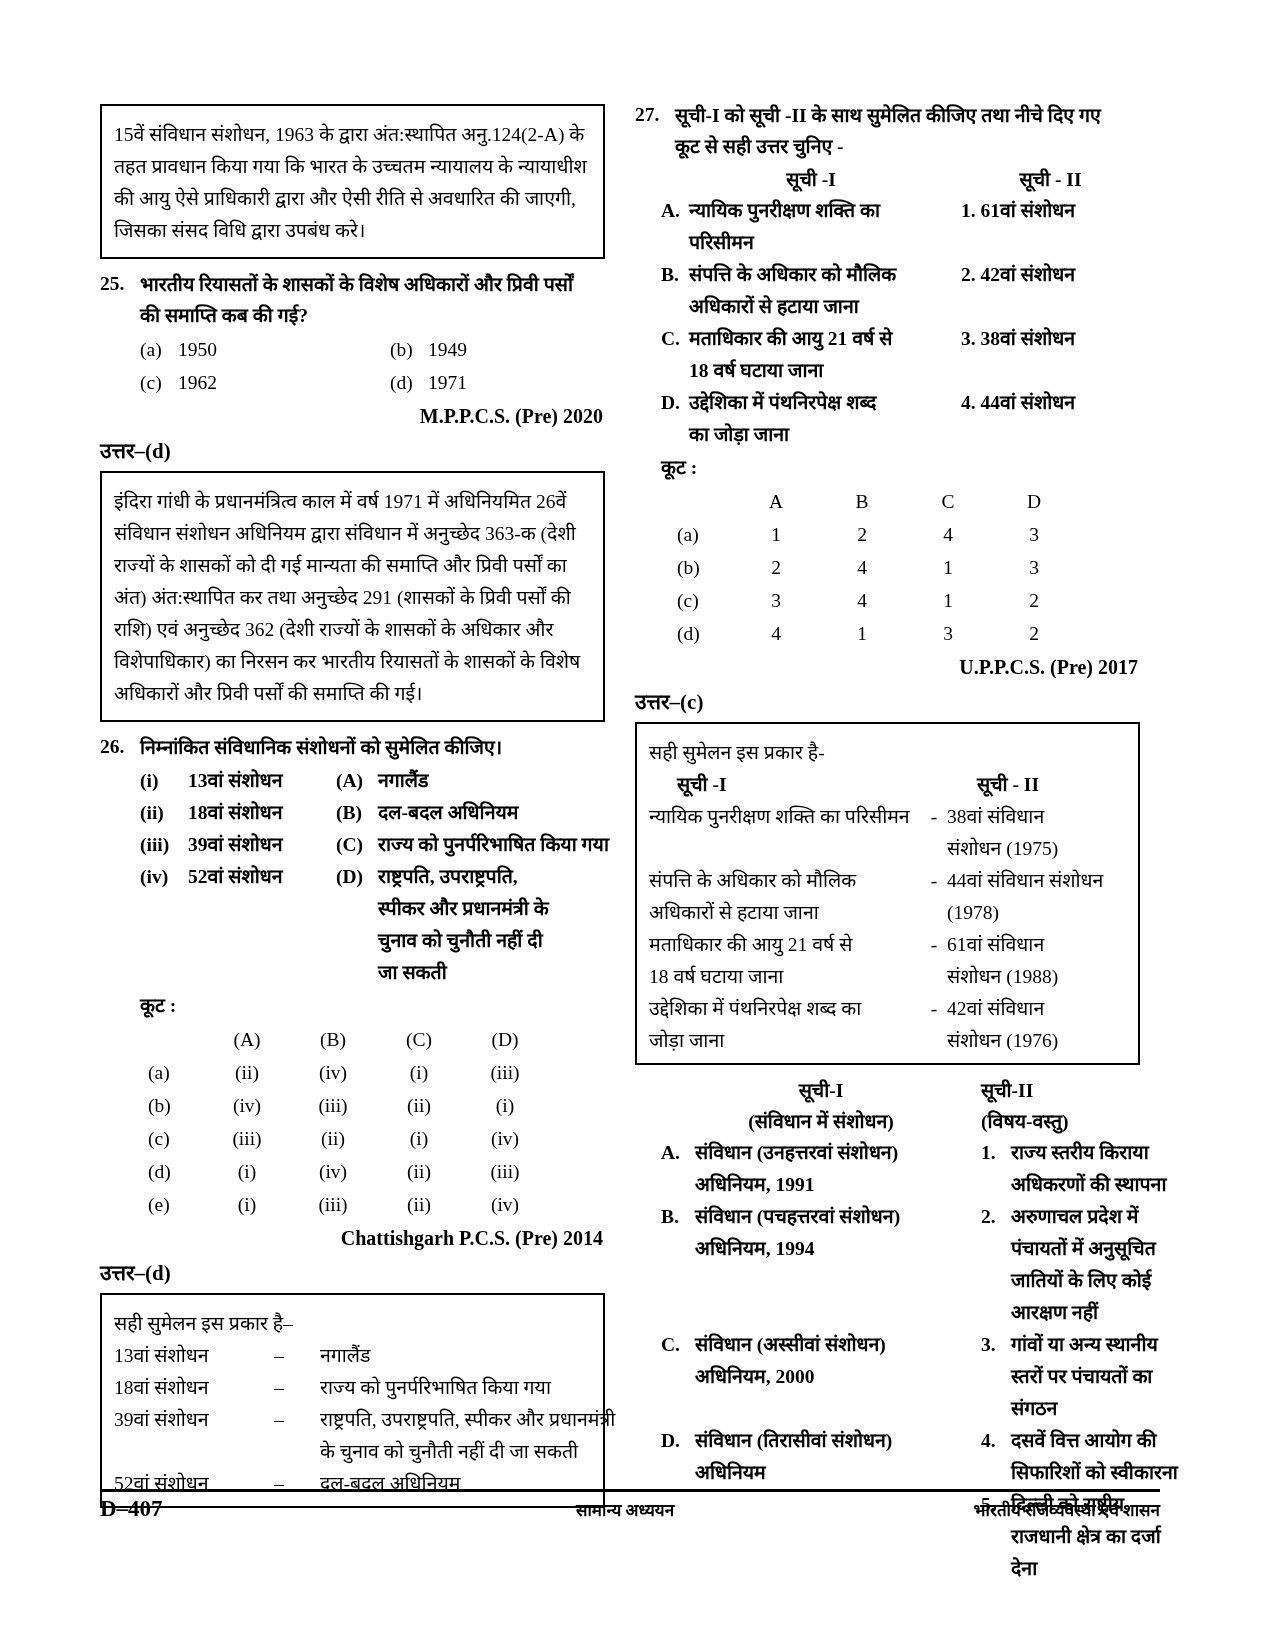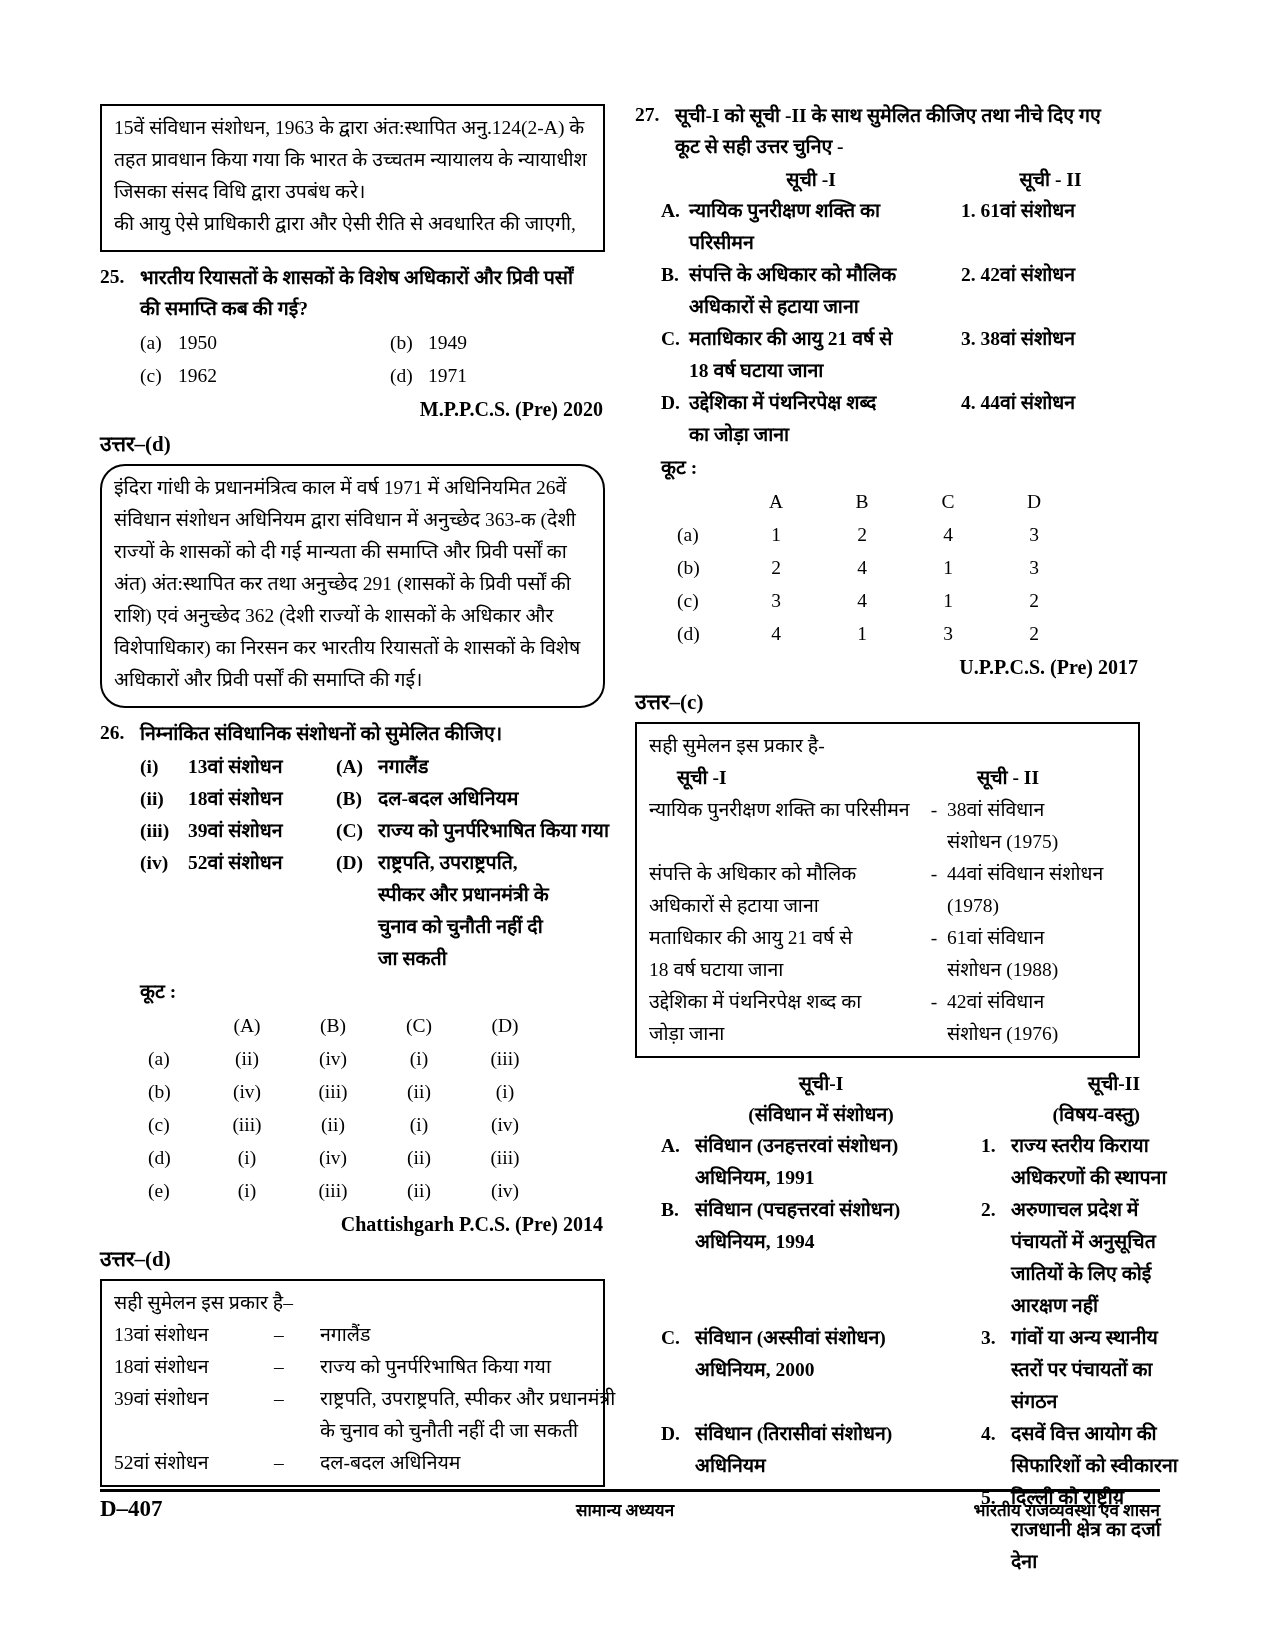--- a/index.html
+++ b/index.html
@@ -37,21 +37,21 @@
   .devline {
     font-family: "Liberation Serif", "DejaVu Serif", serif;
     font-size: 19.5px;
     line-height: 31px;
     white-space: nowrap;
   }
 
   
   .exbox {
     border: 2px solid #000;
-    padding: 6px 10px 10px 12px;
+    padding: 13px 10px 10px 12px;
     margin: 4px 0 10px 8px;
     box-sizing: border-box;
   }
   .exbox .devline { line-height: 32px; }
 
   
   .q {
     margin: 10px 0 2px 0;
     display: flex;
     align-items: flex-start;
@@ -167,21 +167,21 @@
   }
 
   
   .twolist28 { margin-left: 26px; }
   .t28-head { display: flex; line-height: 31px; }
   .t28-head .h1 {
     width: 320px; flex: 0 0 320px; text-align: center;
     font-weight: bold; font-size: 19.5px;
   }
   .t28-head .h2 {
-    flex: 1 1 auto; text-align: right;
+    flex: 1 1 auto; text-align: left;
     font-weight: bold; font-size: 19.5px;
   }
   .t28-row { display: flex; line-height: 32px; }
   .t28-a {
     width: 320px; flex: 0 0 320px; display: flex;
     font-weight: bold; font-size: 19.5px;
   }
   .t28-a .tag { width: 34px; flex: 0 0 34px; }
   .t28-a .val { white-space: nowrap; }
   .t28-b { flex: 1 1 auto; display: flex; font-weight: bold; font-size: 19.5px; }
@@ -250,22 +250,22 @@
 
 <div id="page">
 
   <div class="cols">
 
     <div class="col left">
 
       <div class="exbox" style="margin-left:0;">
         <div class="devline">15वें संविधान संशोधन, 1963 के द्वारा अंत:स्थापित अनु.124(2-A) के</div>
         <div class="devline">तहत प्रावधान किया गया कि भारत के उच्चतम न्यायालय के न्यायाधीश</div>
+        <div class="devline">की आयु ऐसे प्राधिकारी द्वारा और ऐसी रीति से अवधारित की जाएगी,</div>
         <div class="devline">जिसका संसद विधि द्वारा उपबंध करे।</div>
-        <div class="devline">की आयु ऐसे प्राधिकारी द्वारा और ऐसी रीति से अवधारित की जाएगी,</div>
       </div>
 
       <div class="q">
         <div class="q-num">25.</div>
         <div class="q-text">
           <span class="l">भारतीय रियासतों के शासकों के विशेष अधिकारों और प्रिवी पर्सों</span>
           <span class="l">की समाप्ति कब की गई?</span>
         </div>
       </div>
 
@@ -288,21 +288,21 @@
           <div class="opt">
             <span class="tag">(d)</span>
             <span class="val">1971</span>
           </div>
         </div>
       </div>
 
       <div class="source">M.P.P.C.S. (Pre) 2020</div>
       <div class="answer">उत्तर–(d)</div>
 
-      <div class="exbox" style="margin-left:0;border-radius:25px;">
+      <div class="exbox" style="margin-left:0;">
         <div class="devline">इंदिरा गांधी के प्रधानमंत्रित्व काल में वर्ष 1971 में अधिनियमित 26वें</div>
         <div class="devline">संविधान संशोधन अधिनियम द्वारा संविधान में अनुच्छेद 363-क (देशी</div>
         <div class="devline">राज्यों के शासकों को दी गई मान्यता की समाप्ति और प्रिवी पर्सों का</div>
         <div class="devline">अंत) अंत:स्थापित कर तथा अनुच्छेद 291 (शासकों के प्रिवी पर्सों की</div>
         <div class="devline">राशि) एवं अनुच्छेद 362 (देशी राज्यों के शासकों के अधिकार और</div>
         <div class="devline">विशेपाधिकार) का निरसन कर भारतीय रियासतों के शासकों के विशेष</div>
         <div class="devline">अधिकारों और प्रिवी पर्सों की समाप्ति की गई।</div>
       </div>
 
       <div class="q">

